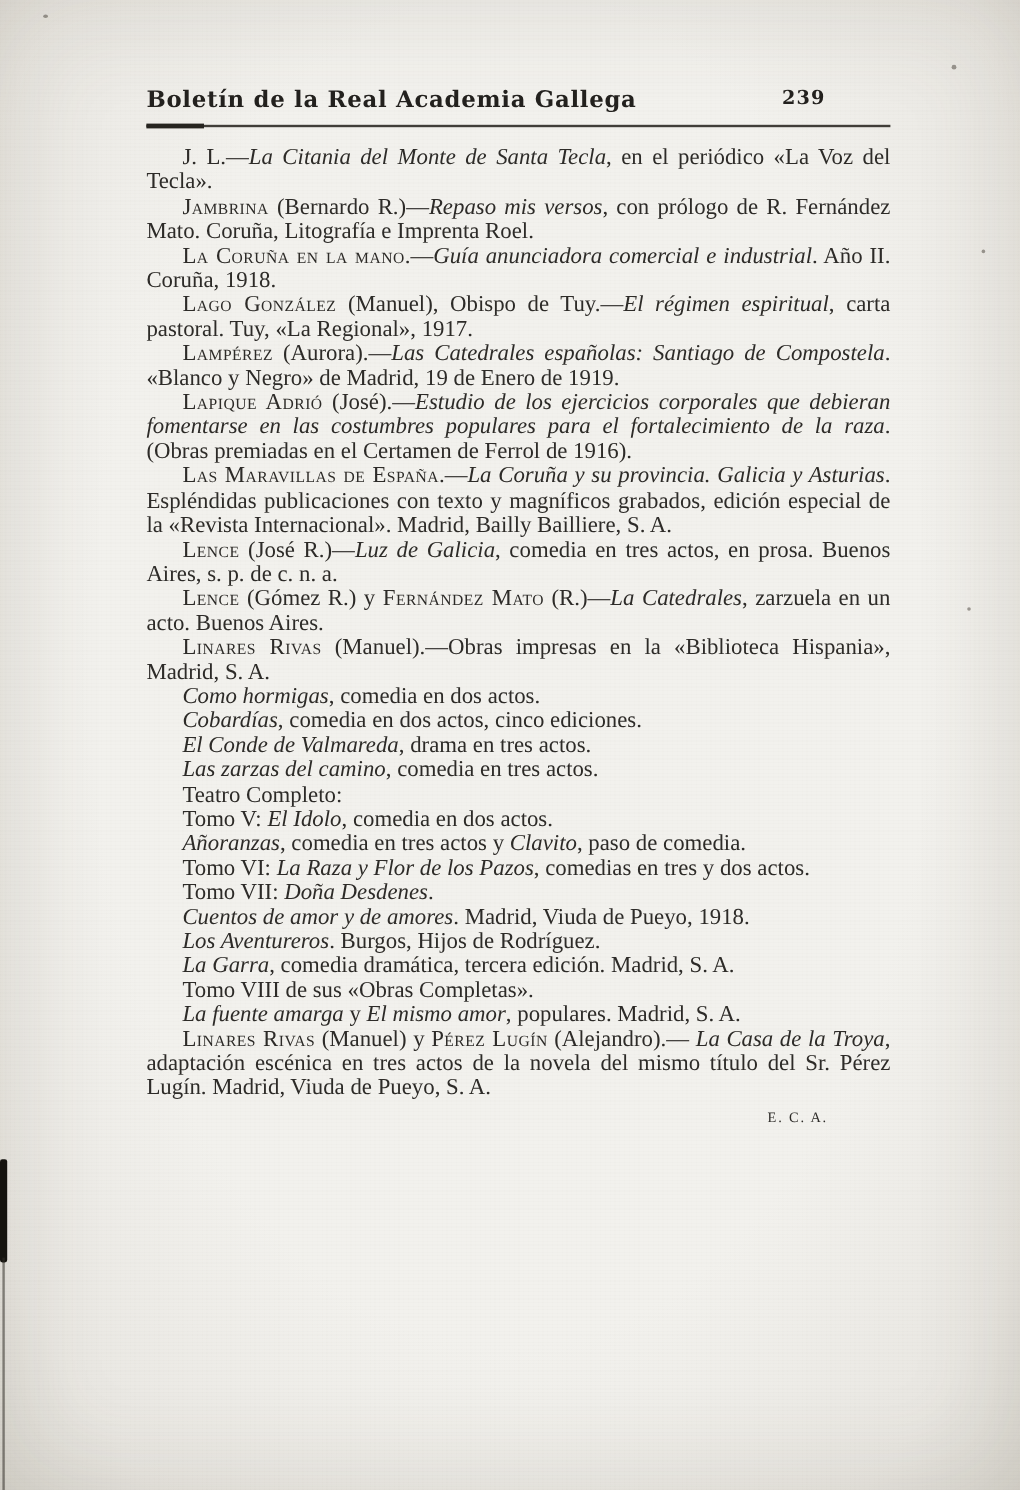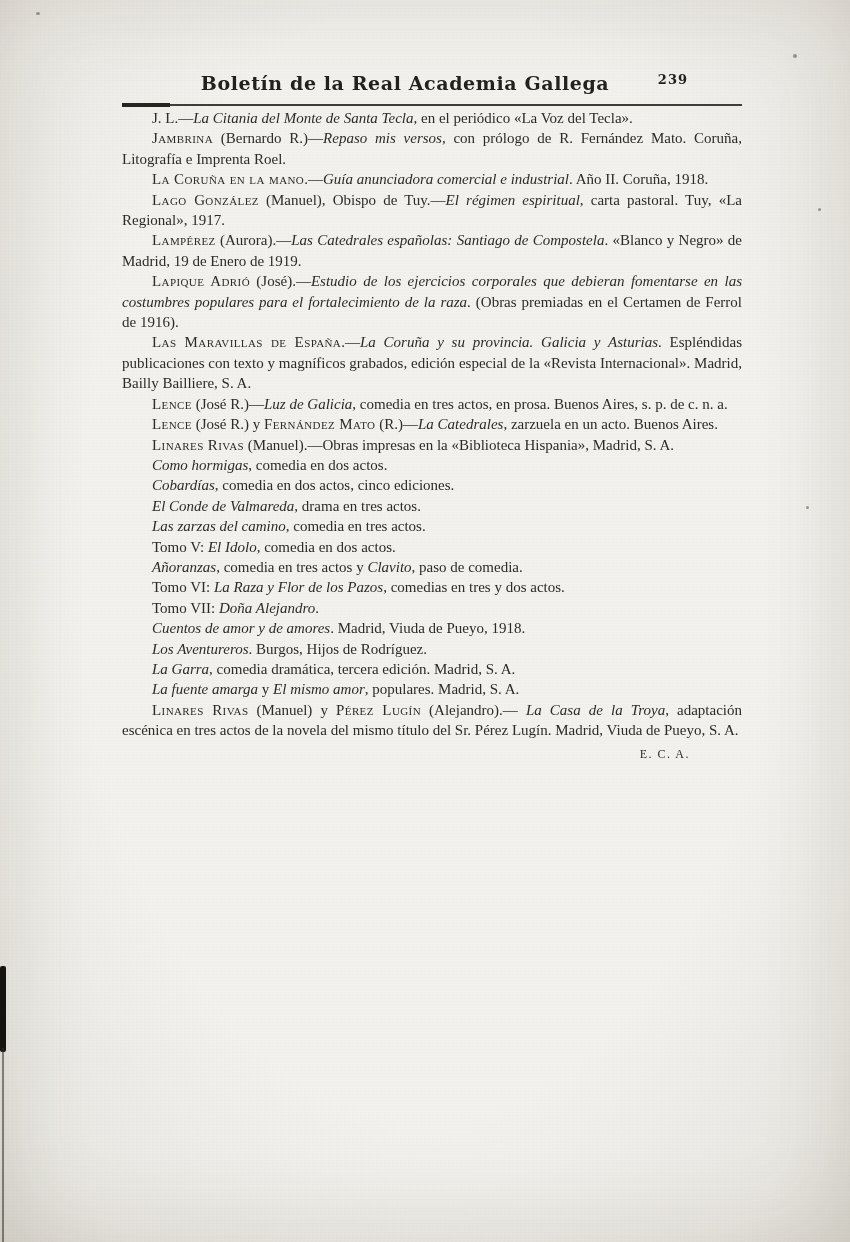--- a/index.html
+++ b/index.html
@@ -15,28 +15,28 @@
   }
   .grain{
     position:absolute;inset:0;pointer-events:none;opacity:.55;
     background:
       repeating-linear-gradient(0deg, rgba(120,110,90,.025) 0 1px, transparent 1px 3px),
       repeating-linear-gradient(90deg, rgba(120,110,90,.02) 0 1px, transparent 1px 4px);
   }
   .text-block{position:absolute;left:122px;top:72px;width:620px;color:#2d2b28;}
   .header{position:relative;height:26px;font-family:"DejaVu Serif", serif;font-weight:bold;}
   .header-title{
-    position:absolute;left:0;right:54px;text-align:center;
+    position:absolute;left:0;right:54px;
     font-size:19px;letter-spacing:.6px;color:#23211e;white-space:nowrap;
   }
-  .header-page{position:absolute;right:54px;top:0;font-size:13px;letter-spacing:1px;color:#23211e;}
+  .header-page{position:absolute;right:54px;top:0;font-size:16px;letter-spacing:1px;color:#23211e;}
   .rule{position:relative;margin-top:5px;height:4px;}
   .rule-line{position:absolute;left:0;right:0;top:1px;height:2px;background:#403d38;}
   .rule-thick{position:absolute;left:0;top:0;width:48px;height:4px;background:#26241f;}
-  .body-text{margin-top:1px;font-size:15px;line-height:20.4px;text-align:justify;}
+  .body-text{margin-top:15px;font-size:19px;line-height:20.4px;text-align:justify;}
   .para{margin:0;text-indent:30px;}
   .it{font-style:italic;}
   .sc{font-variant:small-caps;letter-spacing:.4px;}
   .signature{margin-top:6px;text-align:right;padding-right:52px;font-size:12px;letter-spacing:1.5px;color:#2d2b28;}
   .artifact{position:absolute;pointer-events:none;}
   .edge-blob{left:0;top:966px;width:6px;height:86px;background:#15130f;border-radius:2px;filter:blur(.4px);}
   .edge-line{left:2px;top:1048px;width:2px;height:194px;background:rgba(50,46,40,.55);}
   .speck{background:rgba(70,64,55,.5);border-radius:50%;}
 </style>
 </head>
@@ -56,33 +56,35 @@
     </div>
     <div class="body-text">
         <p class="para"><span class="">J. L.—</span><span class="it">La Citania del Monte de Santa Tecla</span><span class="">, en el periódico «La Voz del Tecla».</span></p>
         <p class="para"><span class="sc">Jambrina</span><span class=""> (Bernardo R.)—</span><span class="it">Repaso mis versos</span><span class="">, con prólogo de R. Fernández Mato. Coruña, Litografía e Imprenta Roel.</span></p>
         <p class="para"><span class="sc">La Coruña en la mano</span><span class="">.—</span><span class="it">Guía anunciadora comercial e industrial</span><span class="">. Año II. Coruña, 1918.</span></p>
         <p class="para"><span class="sc">Lago González</span><span class=""> (Manuel), Obispo de Tuy.—</span><span class="it">El régimen espiritual</span><span class="">, carta pastoral. Tuy, «La Regional», 1917.</span></p>
         <p class="para"><span class="sc">Lampérez</span><span class=""> (Aurora).—</span><span class="it">Las Catedrales españolas: Santiago de Compostela</span><span class="">. «Blanco y Negro» de Madrid, 19 de Enero de 1919.</span></p>
         <p class="para"><span class="sc">Lapique Adrió</span><span class=""> (José).—</span><span class="it">Estudio de los ejercicios corporales que debieran fomentarse en las costumbres populares para el fortalecimiento de la raza</span><span class="">. (Obras premiadas en el Certamen de Ferrol de 1916).</span></p>
         <p class="para"><span class="sc">Las Maravillas de España</span><span class="">.—</span><span class="it">La Coruña y su provincia. Galicia y Asturias</span><span class="">. Espléndidas publicaciones con texto y magníficos grabados, edición especial de la «Revista Internacional». Madrid, Bailly Bailliere, S. A.</span></p>
         <p class="para"><span class="sc">Lence</span><span class=""> (José R.)—</span><span class="it">Luz de Galicia</span><span class="">, comedia en tres actos, en prosa. Buenos Aires, s. p. de c. n. a.</span></p>
-        <p class="para"><span class="sc">Lence</span><span class=""> (José R.) y </span><span class="sc">Fernández Mato</span><span class=""> (R.)—</span><span class="it">La Catedrales</span><span class="">, zarzuela en un acto. Buenos Aires.</span></p>
+        <p class="para"><span class="sc">Lence</span><span class=""> (Gómez R.) y </span><span class="sc">Fernández Mato</span><span class=""> (R.)—</span><span class="it">La Catedrales</span><span class="">, zarzuela en un acto. Buenos Aires.</span></p>
         <p class="para"><span class="sc">Linares Rivas</span><span class=""> (Manuel).—Obras impresas en la «Biblioteca Hispania», Madrid, S. A.</span></p>
         <p class="para"><span class="it">Como hormigas</span><span class="">, comedia en dos actos.</span></p>
         <p class="para"><span class="it">Cobardías</span><span class="">, comedia en dos actos, cinco ediciones.</span></p>
         <p class="para"><span class="it">El Conde de Valmareda</span><span class="">, drama en tres actos.</span></p>
         <p class="para"><span class="it">Las zarzas del camino</span><span class="">, comedia en tres actos.</span></p>
+        <p class="para"><span class="">Teatro Completo:</span></p>
         <p class="para"><span class="">Tomo V: </span><span class="it">El Idolo</span><span class="">, comedia en dos actos.</span></p>
         <p class="para"><span class="it">Añoranzas</span><span class="">, comedia en tres actos y </span><span class="it">Clavito</span><span class="">, paso de comedia.</span></p>
         <p class="para"><span class="">Tomo VI: </span><span class="it">La Raza y Flor de los Pazos</span><span class="">, comedias en tres y dos actos.</span></p>
-        <p class="para"><span class="">Tomo VII: </span><span class="it">Doña Alejandro</span><span class="">.</span></p>
+        <p class="para"><span class="">Tomo VII: </span><span class="it">Doña Desdenes</span><span class="">.</span></p>
         <p class="para"><span class="it">Cuentos de amor y de amores</span><span class="">. Madrid, Viuda de Pueyo, 1918.</span></p>
         <p class="para"><span class="it">Los Aventureros</span><span class="">. Burgos, Hijos de Rodríguez.</span></p>
         <p class="para"><span class="it">La Garra</span><span class="">, comedia dramática, tercera edición. Madrid, S. A.</span></p>
+        <p class="para"><span class="">Tomo VIII de sus «Obras Completas».</span></p>
         <p class="para"><span class="it">La fuente amarga</span><span class=""> y </span><span class="it">El mismo amor</span><span class="">, populares. Madrid, S. A.</span></p>
         <p class="para"><span class="sc">Linares Rivas</span><span class=""> (Manuel) y </span><span class="sc">Pérez Lugín</span><span class=""> (Alejandro).— </span><span class="it">La Casa de la Troya</span><span class="">, adaptación escénica en tres actos de la novela del mismo título del Sr. Pérez Lugín. Madrid, Viuda de Pueyo, S. A.</span></p>
       </div>
     <div class="signature">E. C. A.</div>
   </div>
 
   <div class="artifact edge-blob"></div>
   <div class="artifact edge-line"></div>
   <div class="artifact speck" style="left:793px;top:54px;width:4px;height:4px;"></div>
   <div class="artifact speck" style="left:818px;top:208px;width:3px;height:3px;"></div>

